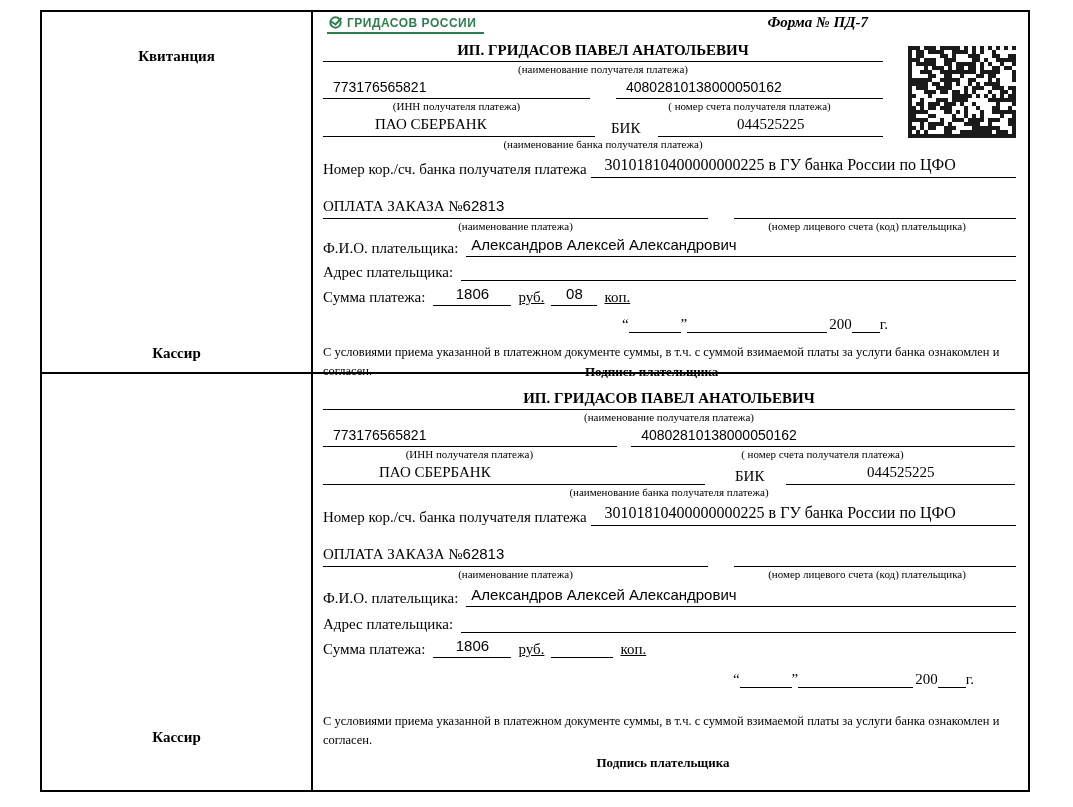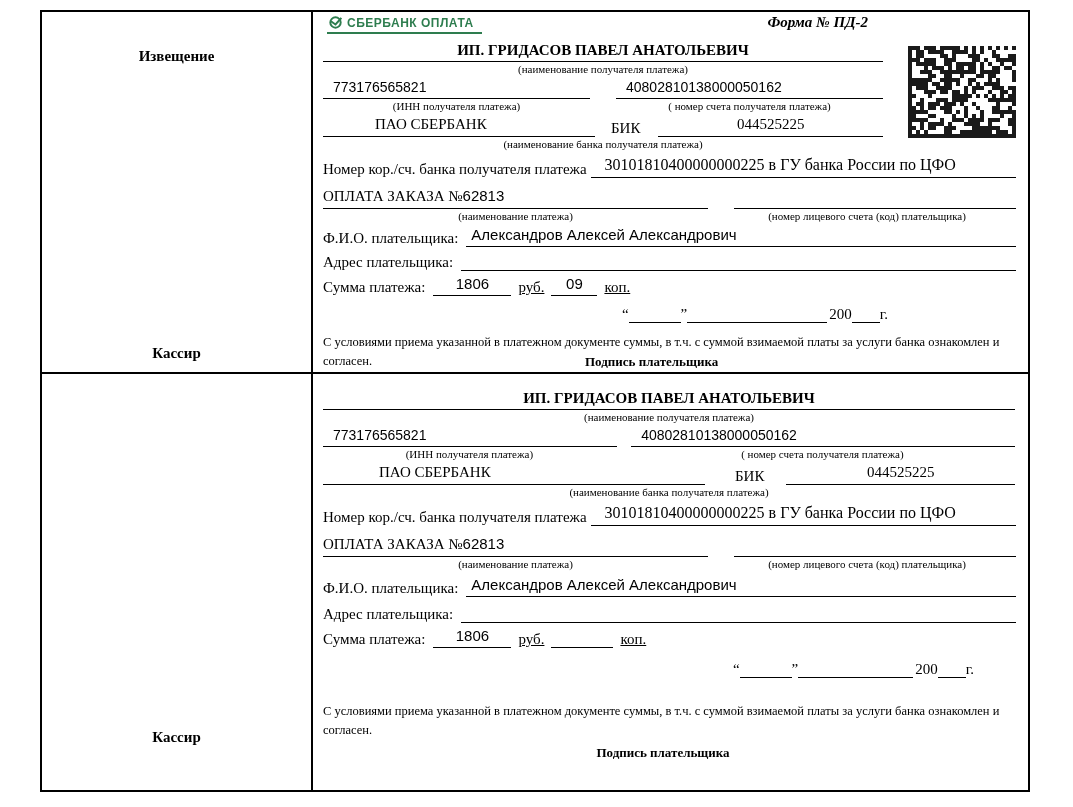--- a/index.html
+++ b/index.html
@@ -53,21 +53,21 @@
   .bank-name { width: 272px; padding-left: 52px; height: 21px; }
   .sec-bottom .bank-name { width: 382px; padding-left: 56px; }
   .bik-label { margin: 0 18px 0 16px; }
   .sec-bottom .bik-label { margin: 0 22px 0 30px; }
   .bik-value { flex: 1; text-align: center; height: 21px; }
 
   .corr-row { display: flex; align-items: flex-end; margin-top: 5px; }
   .corr-label { white-space: nowrap; }
   .corr-value { flex: 1; margin-left: 4px; padding-left: 14px; font-size: 16px; height: 22px; }
 
-  .purpose-row { display: flex; gap: 26px; align-items: flex-end; margin-top: 9px; }
+  .purpose-row { display: flex; gap: 26px; align-items: flex-end; margin-top: 19px; }
   .purpose { width: 385px; height: 22px; white-space: nowrap; }
   .personal { flex: 1; height: 22px; }
   .purpose-caps { display: flex; gap: 10px; }
   .pc-left { width: 385px; }
   .pc-right { flex: 1; }
 
   .field-row { display: flex; align-items: flex-end; margin-top: 3px; }
   .sec-bottom .field-row { margin-top: 5px; }
   .flabel { white-space: nowrap; padding-right: 8px; }
   .fill { flex: 1; padding-left: 5px; height: 21px; }
@@ -93,21 +93,21 @@
   .sig-abs { position: absolute; left: 262px; top: 19px; }
   .sig-center { display: block; text-align: center; margin-top: 3px; }
 </style>
 </head>
 <body>
 
 <div class="doc">
 
   <div class="sec sec-top">
     <div class="stub">
-      <div class="stub-label lbl-notice">Извещение</div>
+      <div class="stub-label lbl-notice">Квитанция</div>
       <div class="stub-label lbl-cashier-top">Кассир</div>
     </div>
     <div class="formarea">
       <div class="qr">
           <i style="position: absolute; left: 0px; top: 0px; width: 4px; height: 4px; background: rgb(26, 26, 26);"></i>
           <i style="position: absolute; left: 4px; top: 0px; width: 4px; height: 4px; background: rgb(26, 26, 26);"></i>
           <i style="position: absolute; left: 8px; top: 0px; width: 4px; height: 4px; background: rgb(26, 26, 26);"></i>
           <i style="position: absolute; left: 16px; top: 0px; width: 4px; height: 4px; background: rgb(26, 26, 26);"></i>
           <i style="position: absolute; left: 20px; top: 0px; width: 4px; height: 4px; background: rgb(26, 26, 26);"></i>
           <i style="position: absolute; left: 24px; top: 0px; width: 4px; height: 4px; background: rgb(26, 26, 26);"></i>
@@ -467,23 +467,23 @@
           <i style="position: absolute; left: 100px; top: 88px; width: 4px; height: 4px; background: rgb(26, 26, 26);"></i>
           <i style="position: absolute; left: 104px; top: 88px; width: 4px; height: 4px; background: rgb(26, 26, 26);"></i>
         </div>
 
       <div class="header-row">
         <div class="logo">
           <svg viewBox="0 0 20 20" width="13" height="13">
             <circle cx="10" cy="10" r="8" fill="none" stroke="currentColor" stroke-width="3"></circle>
             <path d="M3 8 l7 5 9-10" fill="none" stroke="currentColor" stroke-width="3"></path>
           </svg>
-          <span class="logo-text">СБЕРБАНК ОПЛАТА</span>
+          <span class="logo-text">ГРИДАСОВ РОССИИ</span>
         </div>
-        <div class="form-number">Форма № ПД-2</div>
+        <div class="form-number">Форма № ПД-7</div>
       </div>
 
       <div class="narrow">
         <div class="title u">ИП. ГРИДАСОВ ПАВЕЛ АНАТОЛЬЕВИЧ</div>
         <div class="caption">(наименование получателя платежа)</div>
         <div class="two-col">
           <div class="col u val">773176565821</div>
           <div class="col u val">40802810138000050162</div>
         </div>
         <div class="two-col caps">
@@ -518,21 +518,21 @@
       </div>
       <div class="field-row">
         <span class="flabel">Адрес плательщика:</span>
         <span class="fill u val"></span>
       </div>
 
       <div class="amount-row">
         <span class="flabel">Сумма платежа:</span>
         <span class="amt u val">1806</span>
         <span class="unit">руб.</span>
-        <span class="kop u val">09</span>
+        <span class="kop u val">08</span>
         <span class="unit">коп.</span>
       </div>
 
       <div class="date-row dr-top">
         <span>“</span>
         <span class="u dline"></span>
         <span>”</span>
         <span class="u mline"></span>
         <span>200</span>
         <span class="u yline"></span>

